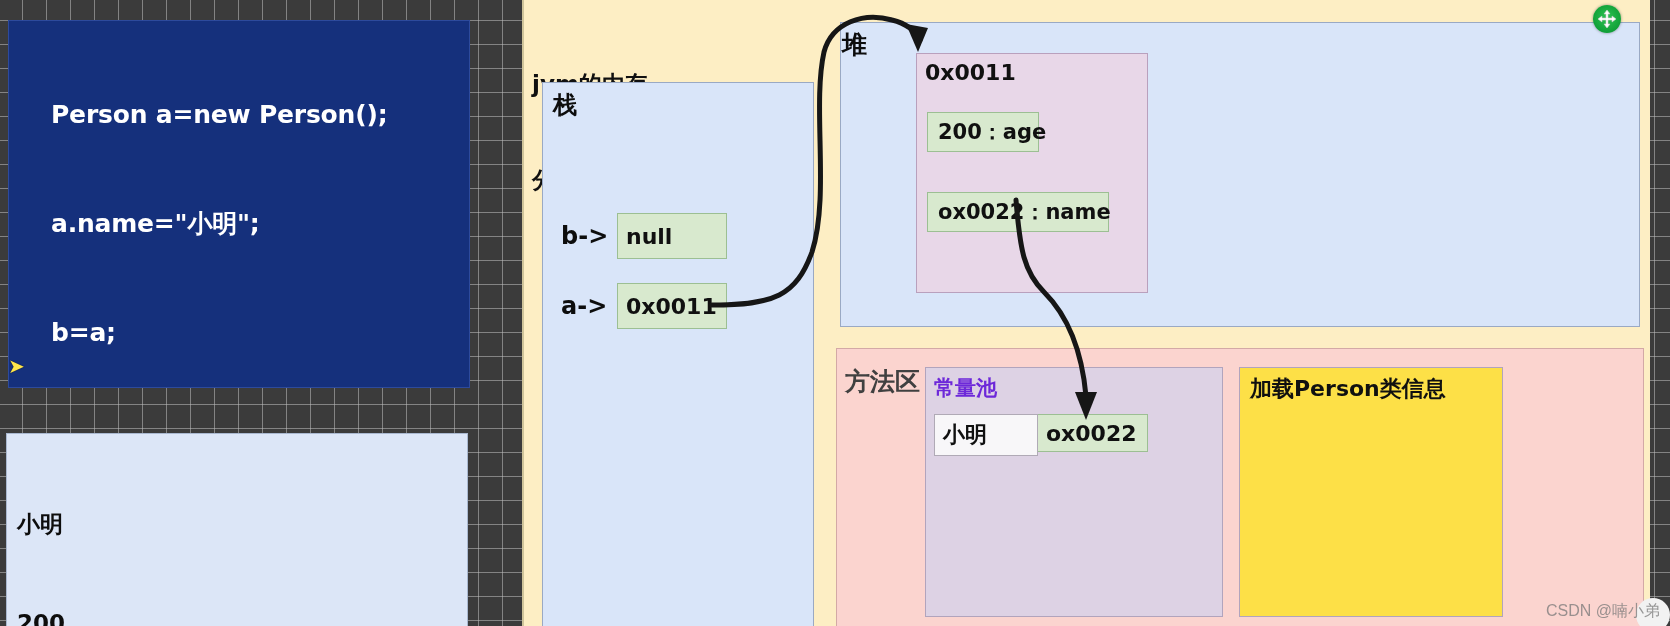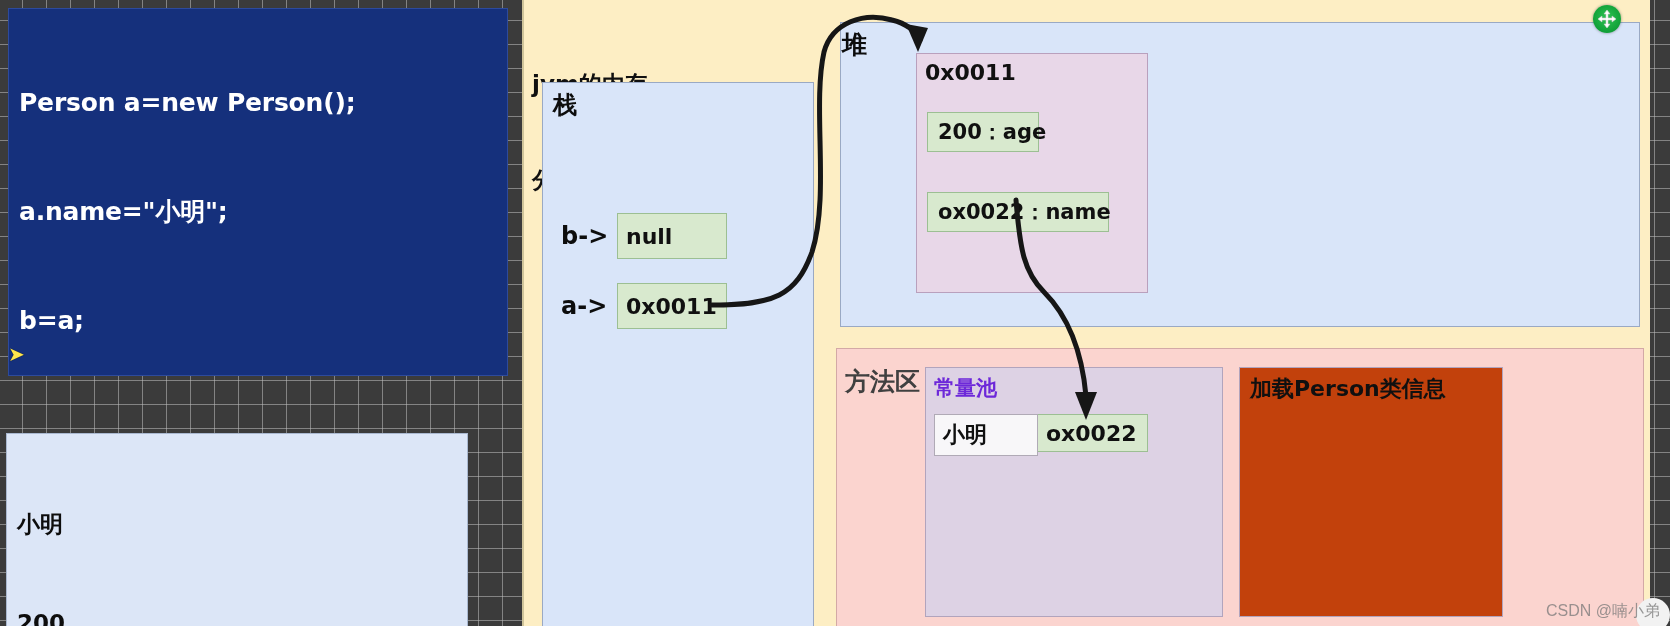--- a/index.html
+++ b/index.html
@@ -19,24 +19,25 @@
     background-image:
       linear-gradient(to right, rgba(190,190,190,0.55) 1px, transparent 1px),
       linear-gradient(to bottom, rgba(190,190,190,0.55) 1px, transparent 1px);
     background-size: 24px 24px;
     background-position: -2px -4px;
   }
 
   
   #code-panel {
     position: absolute;
-    left: 8px; top: 8px;
-    width: 500px; height: 368px;
+    left: 8px; top: 20px;
+    width: 462px; height: 368px;
     background: #15307c;
     border: 1px solid #2d4a9c;
+    padding-left: 32px;
   }
   #code-lines {
     padding: 4px 0 0 10px;
     color: #ffffff;
     font-family: "DejaVu Sans", "Liberation Sans", sans-serif;
     font-weight: bold;
     font-size: 25px;
     line-height: 36.2px;
     white-space: pre;
     letter-spacing: -0.2px;
@@ -212,21 +213,21 @@
     border: 1px solid #9cbf93;
     border-left: none;
     display: flex; align-items: center; padding-left: 8px;
     font-size: 22px; font-weight: bold; color: #101010;
     font-family: "DejaVu Sans", "Liberation Sans", sans-serif;
   }
   #class-info {
     position: absolute;
     left: 402px; top: 18px;
     width: 264px; height: 250px;
-    background: #c2410c;
+    background: #fde047;
     border: 1px solid #b1a4bd;
   }
   #class-info-title {
     position: absolute; left: 10px; top: 6px;
     font-size: 22px; font-weight: bold; color: #101010;
     white-space: nowrap;
     font-family: "DejaVu Sans", "Liberation Sans", sans-serif;
   }
   #class-info-list {
     position: absolute; left: 10px; top: 62px;

